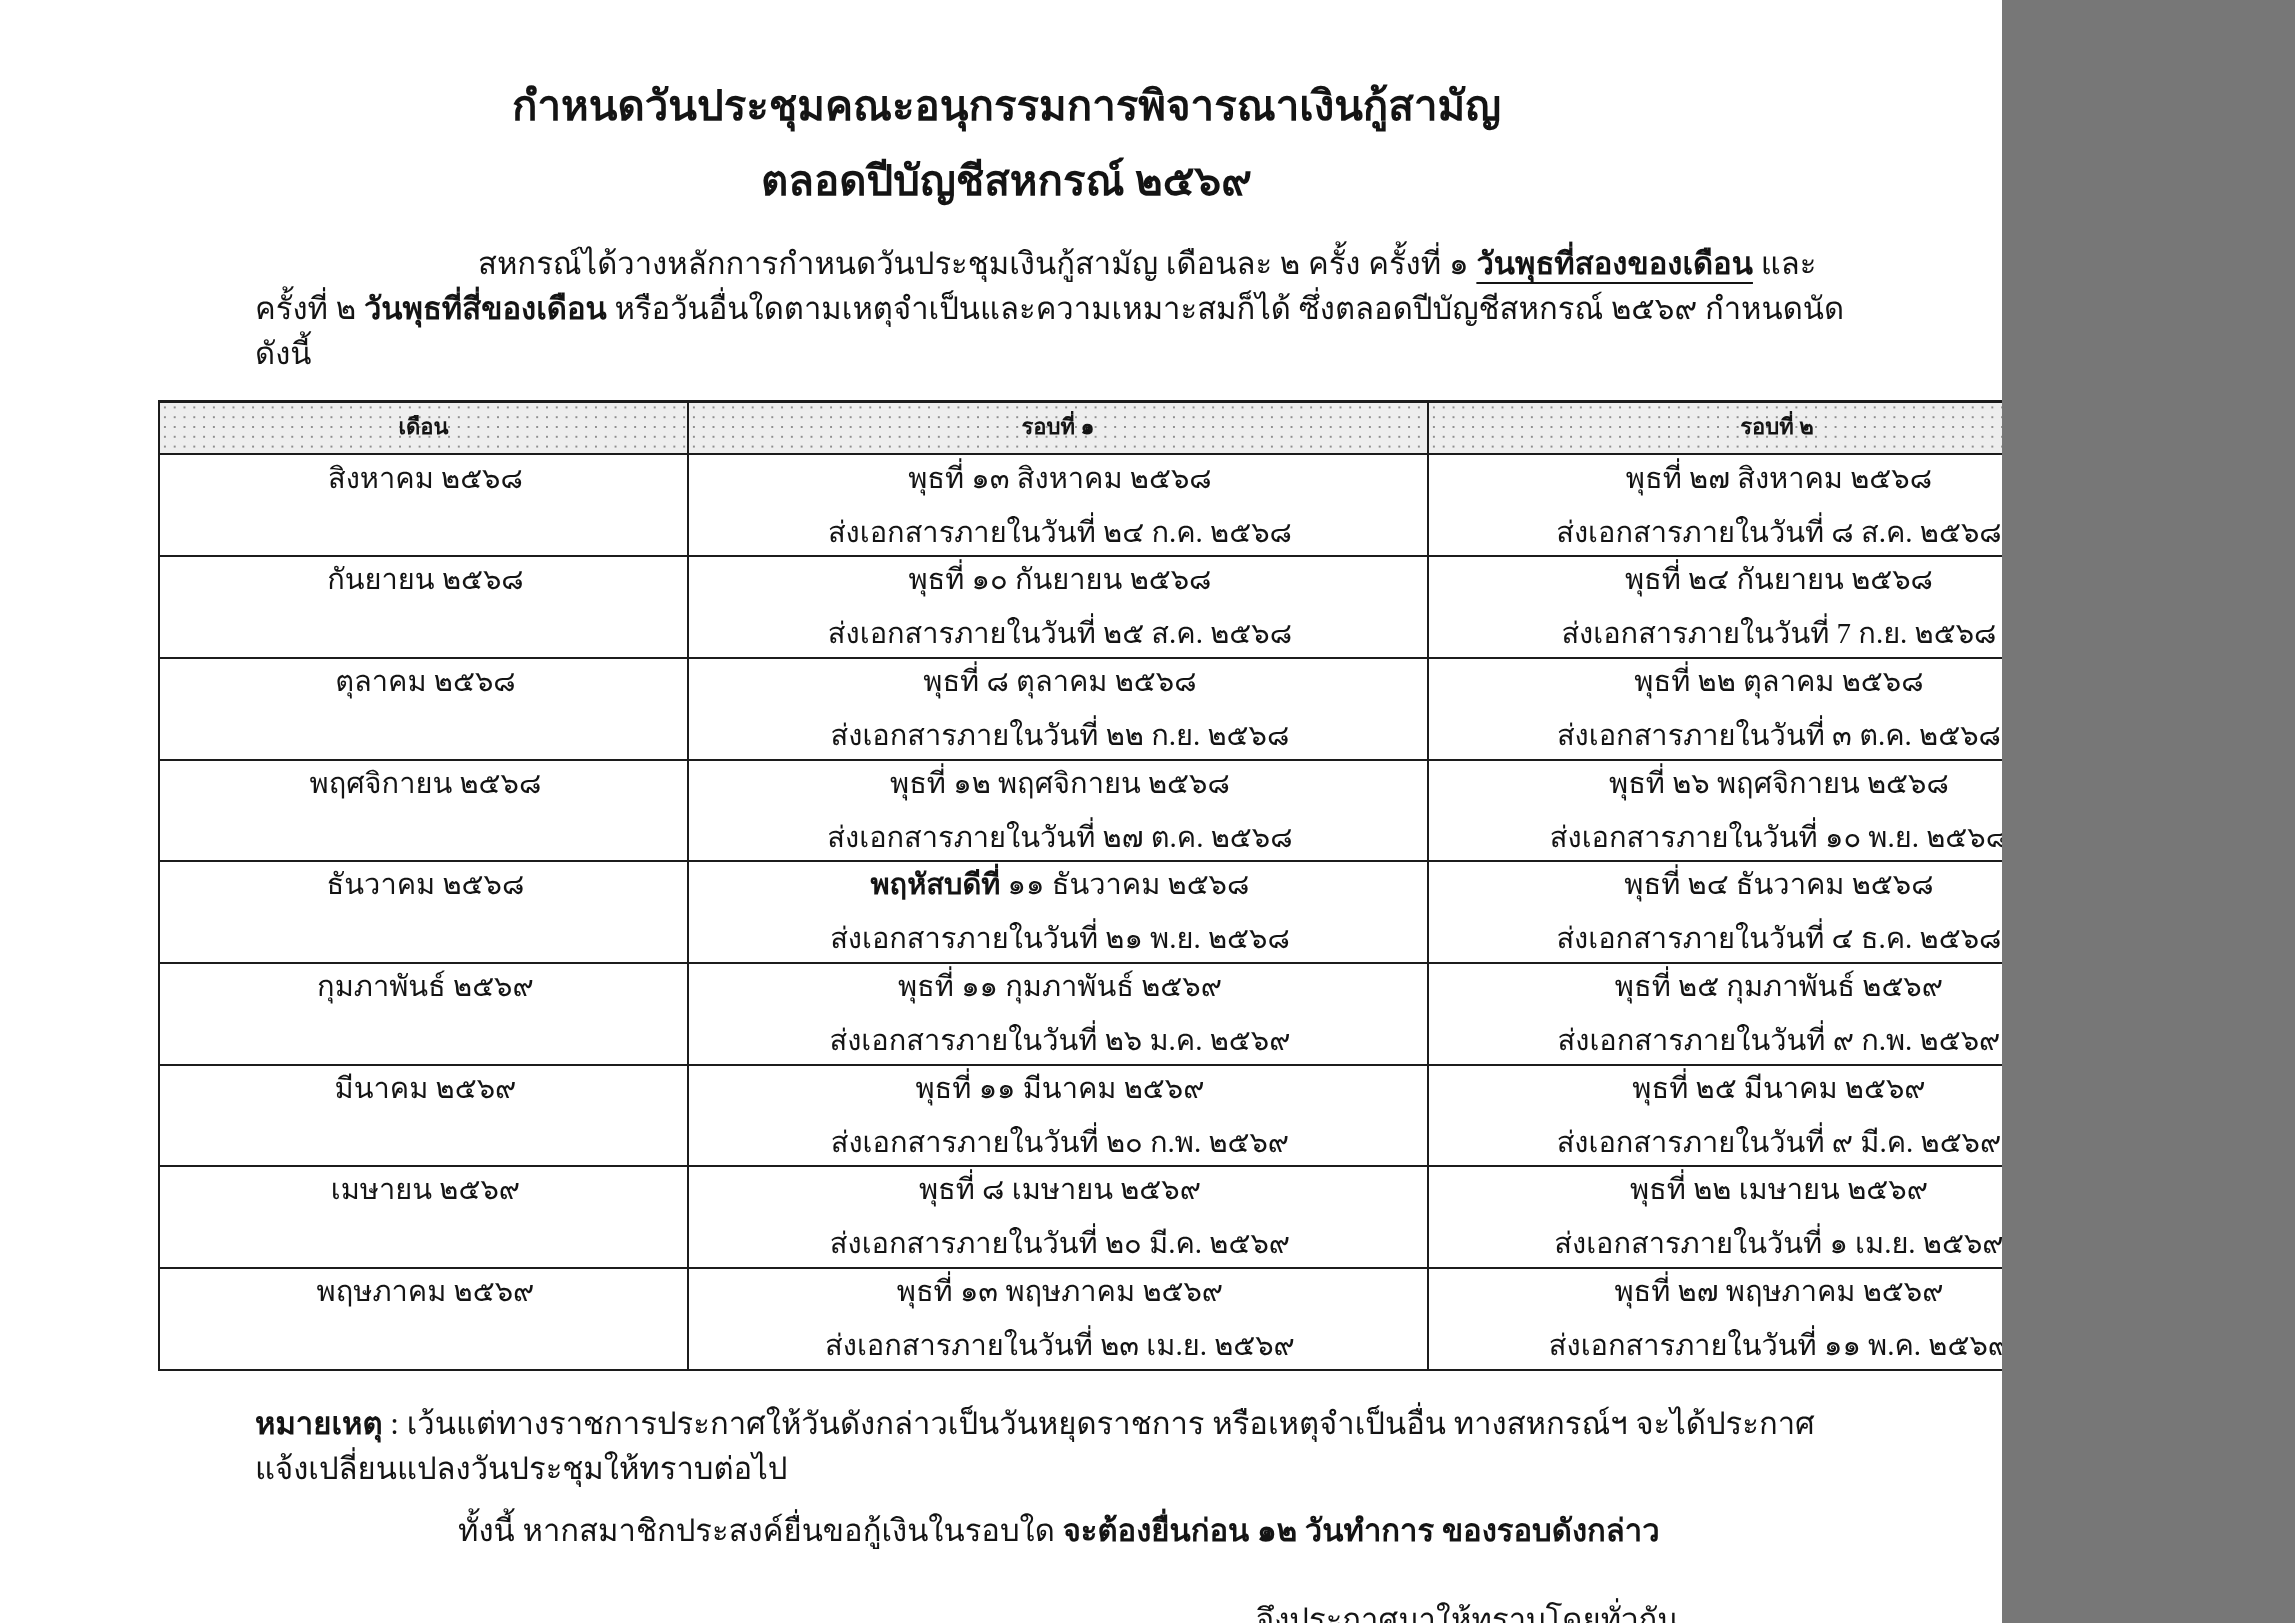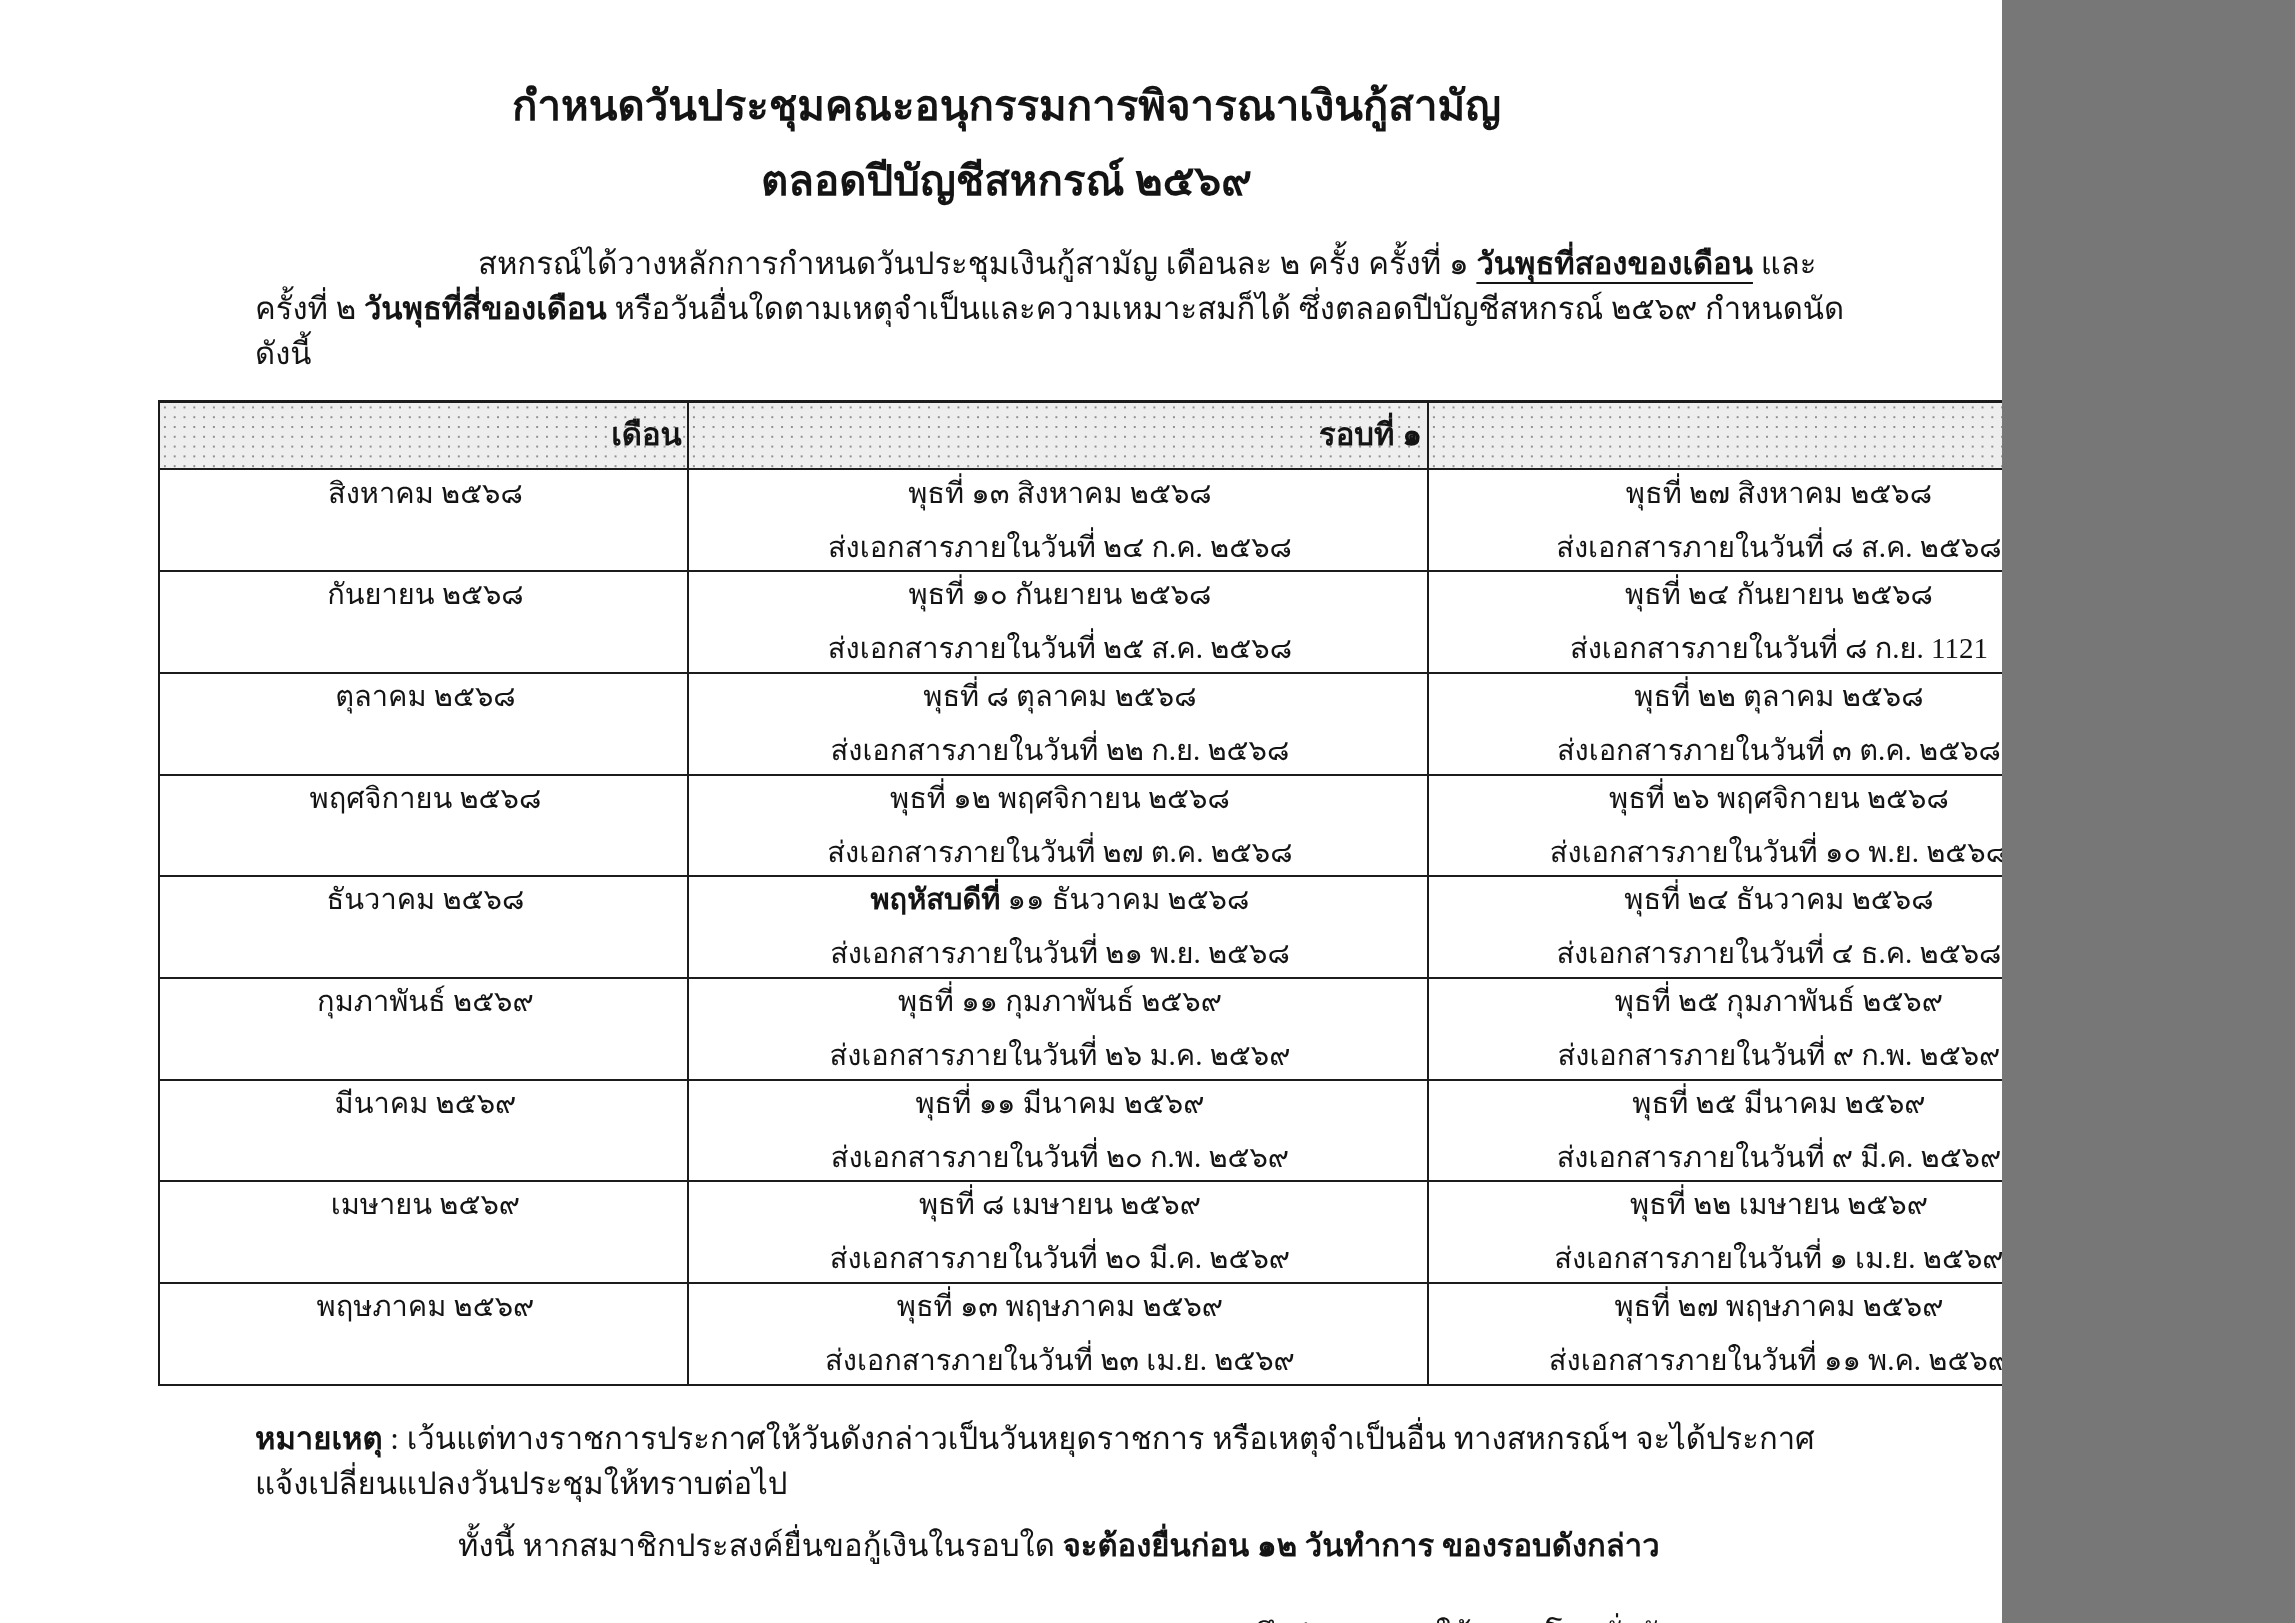--- a/index.html
+++ b/index.html
@@ -26,21 +26,21 @@
   }
   table.schedule{
     margin-top:23.6px; border-collapse:collapse; width:1967px; table-layout:fixed;
     font-size:29px;
   }
   table.schedule th{
     border:2px solid var(--table_border); border-top-width:3.3px; border-bottom-width:2.6px;
     background-color:var(--header_bg);
     background-image:radial-gradient(var(--header_dot) 1px, transparent 1.1px);
     background-size:9.8px 9.8px;
-    font-size:31px; font-weight:bold; padding:6.5px 5.2px 9.2px 5.2px; text-align:right;
+    font-size:22px; font-weight:bold; padding:6.5px 5.2px 9.2px 5.2px; text-align:center;
   }
   table.schedule td{
     border:2px solid var(--table_border); border-bottom-width:2.6px;
     vertical-align:top; padding:5.2px 10.5px 6.5px 14.4px; line-height:34px;text-align:center;
   }
   table.schedule td div.deadline{ margin-top:20px; }
   col.c-month{ width:529px; } col.c-r1{ width:740px; } col.c-r2{ width:698px; }
   .note1{ margin:30px 0 0 97px; font-size:31px; line-height:45px; }
   .note2{ margin:17px 0 0 97px; font-size:31px; line-height:45px; text-indent:203px; }
   .closing{ margin:41px 0 0 1098px; font-size:31px; }
@@ -84,21 +84,21 @@
           </td>
         </tr>
         <tr>
           <td>กันยายน ๒๕๖๘</td>
           <td>
             <div>พุธที่ ๑๐ กันยายน ๒๕๖๘</div>
             <div class="deadline">ส่งเอกสารภายในวันที่ ๒๕ ส.ค. ๒๕๖๘</div>
           </td>
           <td>
             <div>พุธที่ ๒๔ กันยายน ๒๕๖๘</div>
-            <div class="deadline">ส่งเอกสารภายในวันที่ ๘ ก.ย. 1121</div>
+            <div class="deadline">ส่งเอกสารภายในวันที่ 7 ก.ย. ๒๕๖๘</div>
           </td>
         </tr>
         <tr>
           <td>ตุลาคม ๒๕๖๘</td>
           <td>
             <div>พุธที่ ๘ ตุลาคม ๒๕๖๘</div>
             <div class="deadline">ส่งเอกสารภายในวันที่ ๒๒ ก.ย. ๒๕๖๘</div>
           </td>
           <td>
             <div>พุธที่ ๒๒ ตุลาคม ๒๕๖๘</div>

